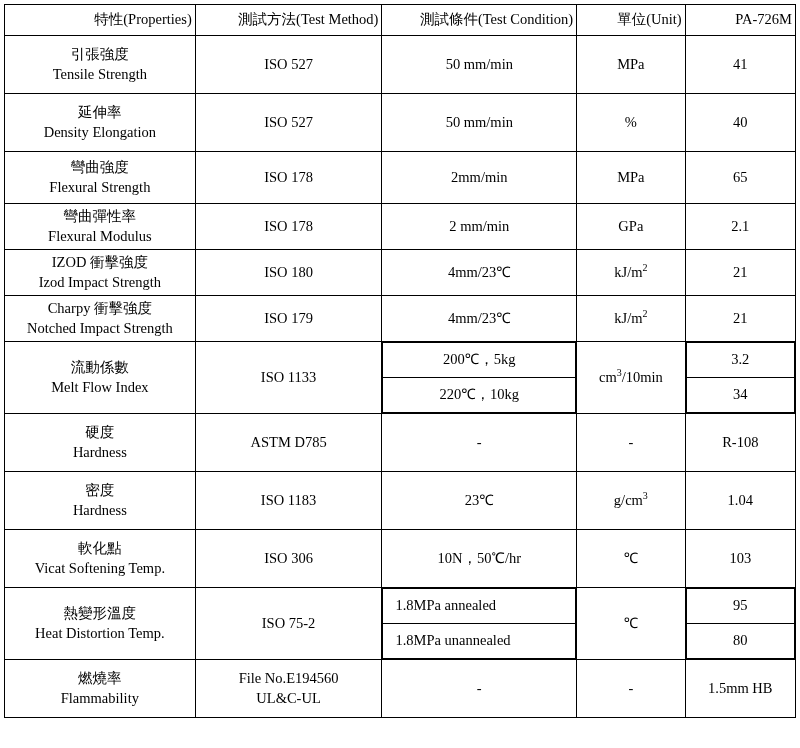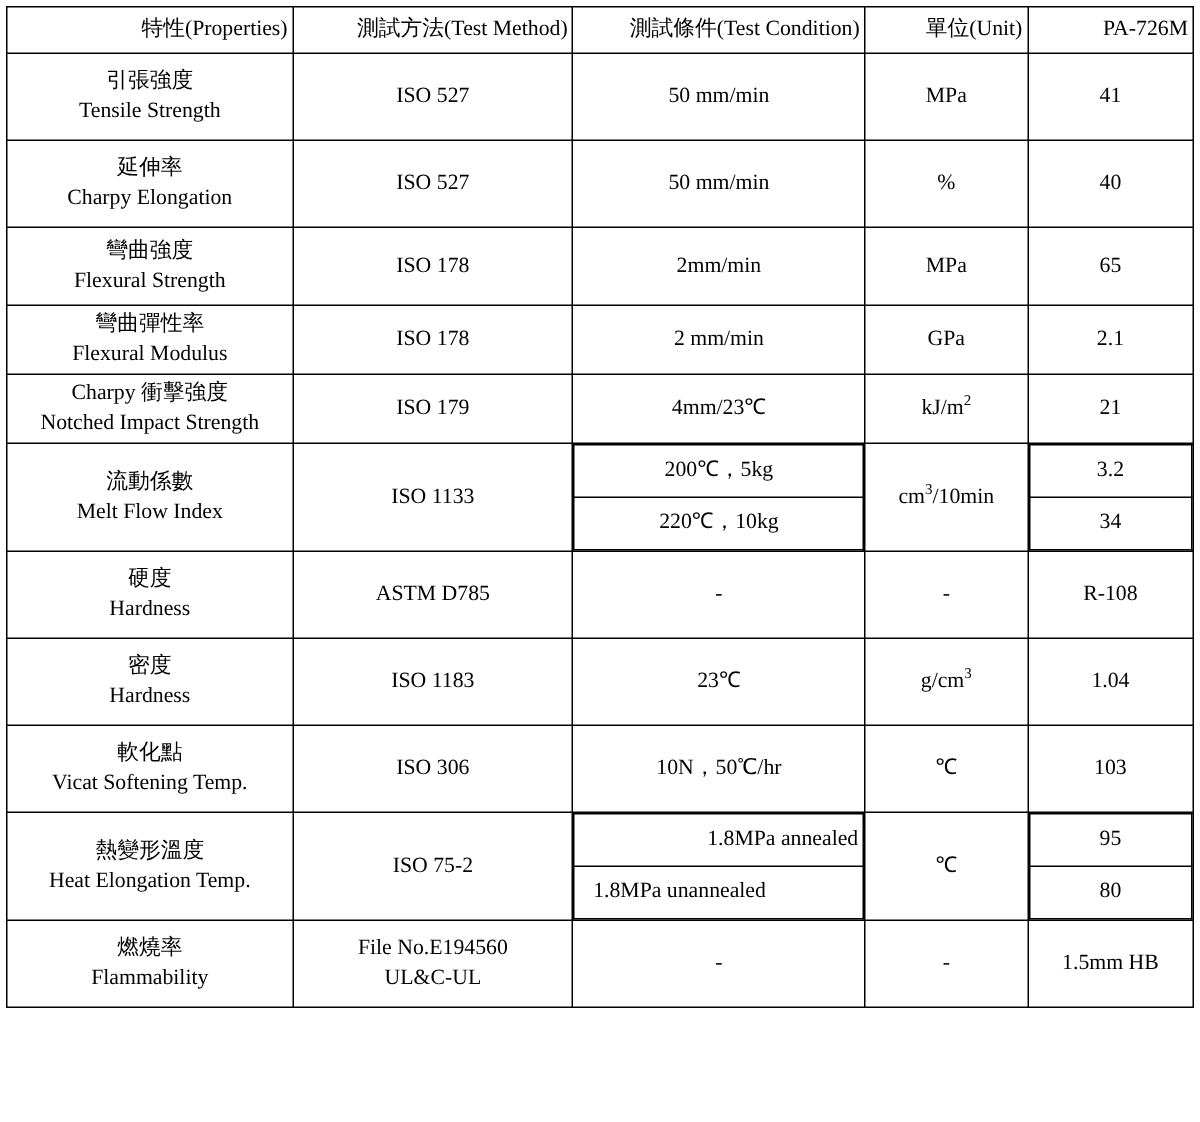--- a/index.html
+++ b/index.html
@@ -102,21 +102,21 @@
       </td>
       <td>ISO 527</td>
       <td>50 mm/min</td>
       <td>MPa</td>
       <td>41</td>
     </tr>
 
     <tr class="tall-1">
       <td class="cell-two-line">
         <span class="zh">延伸率</span>
-        <span class="en">Charpy Elongation</span>
+        <span class="en">Density Elongation</span>
       </td>
       <td>ISO 527</td>
       <td>50 mm/min</td>
       <td>%</td>
       <td>40</td>
     </tr>
 
     <tr class="tall-2">
       <td class="cell-two-line">
         <span class="zh">彎曲強度</span>
@@ -132,20 +132,30 @@
       <td class="cell-two-line">
         <span class="zh">彎曲彈性率</span>
         <span class="en">Flexural Modulus</span>
       </td>
       <td>ISO 178</td>
       <td>2 mm/min</td>
       <td>GPa</td>
       <td>2.1</td>
     </tr>
 
+    <tr class="row-h-med">
+      <td class="cell-two-line">
+        <span class="zh">IZOD 衝擊強度</span>
+        <span class="en">Izod Impact Strength</span>
+      </td>
+      <td>ISO 180</td>
+      <td>4mm/23℃</td>
+      <td><span>kJ/m</span><sup>2</sup></td>
+      <td>21</td>
+    </tr>
 
     <tr class="row-h-med">
       <td class="cell-two-line">
         <span class="zh">Charpy 衝擊強度</span>
         <span class="en">Notched Impact Strength</span>
       </td>
       <td>ISO 179</td>
       <td>4mm/23℃</td>
       <td><span>kJ/m</span><sup>2</sup></td>
       <td>21</td>
@@ -213,28 +223,28 @@
       </td>
       <td>ISO 306</td>
       <td>10N，50℃/hr</td>
       <td>℃</td>
       <td>103</td>
     </tr>
 
     <tr class="tall-1">
       <td class="cell-two-line">
         <span class="zh">熱變形溫度</span>
-        <span class="en">Heat Elongation Temp.</span>
+        <span class="en">Heat Distortion Temp.</span>
       </td>
       <td>ISO 75-2</td>
       <td class="sub-cell">
         <table class="sub-table">
           <tbody>
               <tr>
-                <td style="height:30px; text-align:right; padding-left:22px;">1.8MPa    annealed</td>
+                <td style="height:30px; text-align:left; padding-left:12px;">1.8MPa    annealed</td>
               </tr>
           <tr>
                 <td style="height:30px; text-align:left; padding-left:12px;">1.8MPa    unannealed</td>
               </tr>
         </tbody>
           </table>
       </td>
       <td>℃</td>
       <td class="sub-cell">
         <table class="sub-table">

